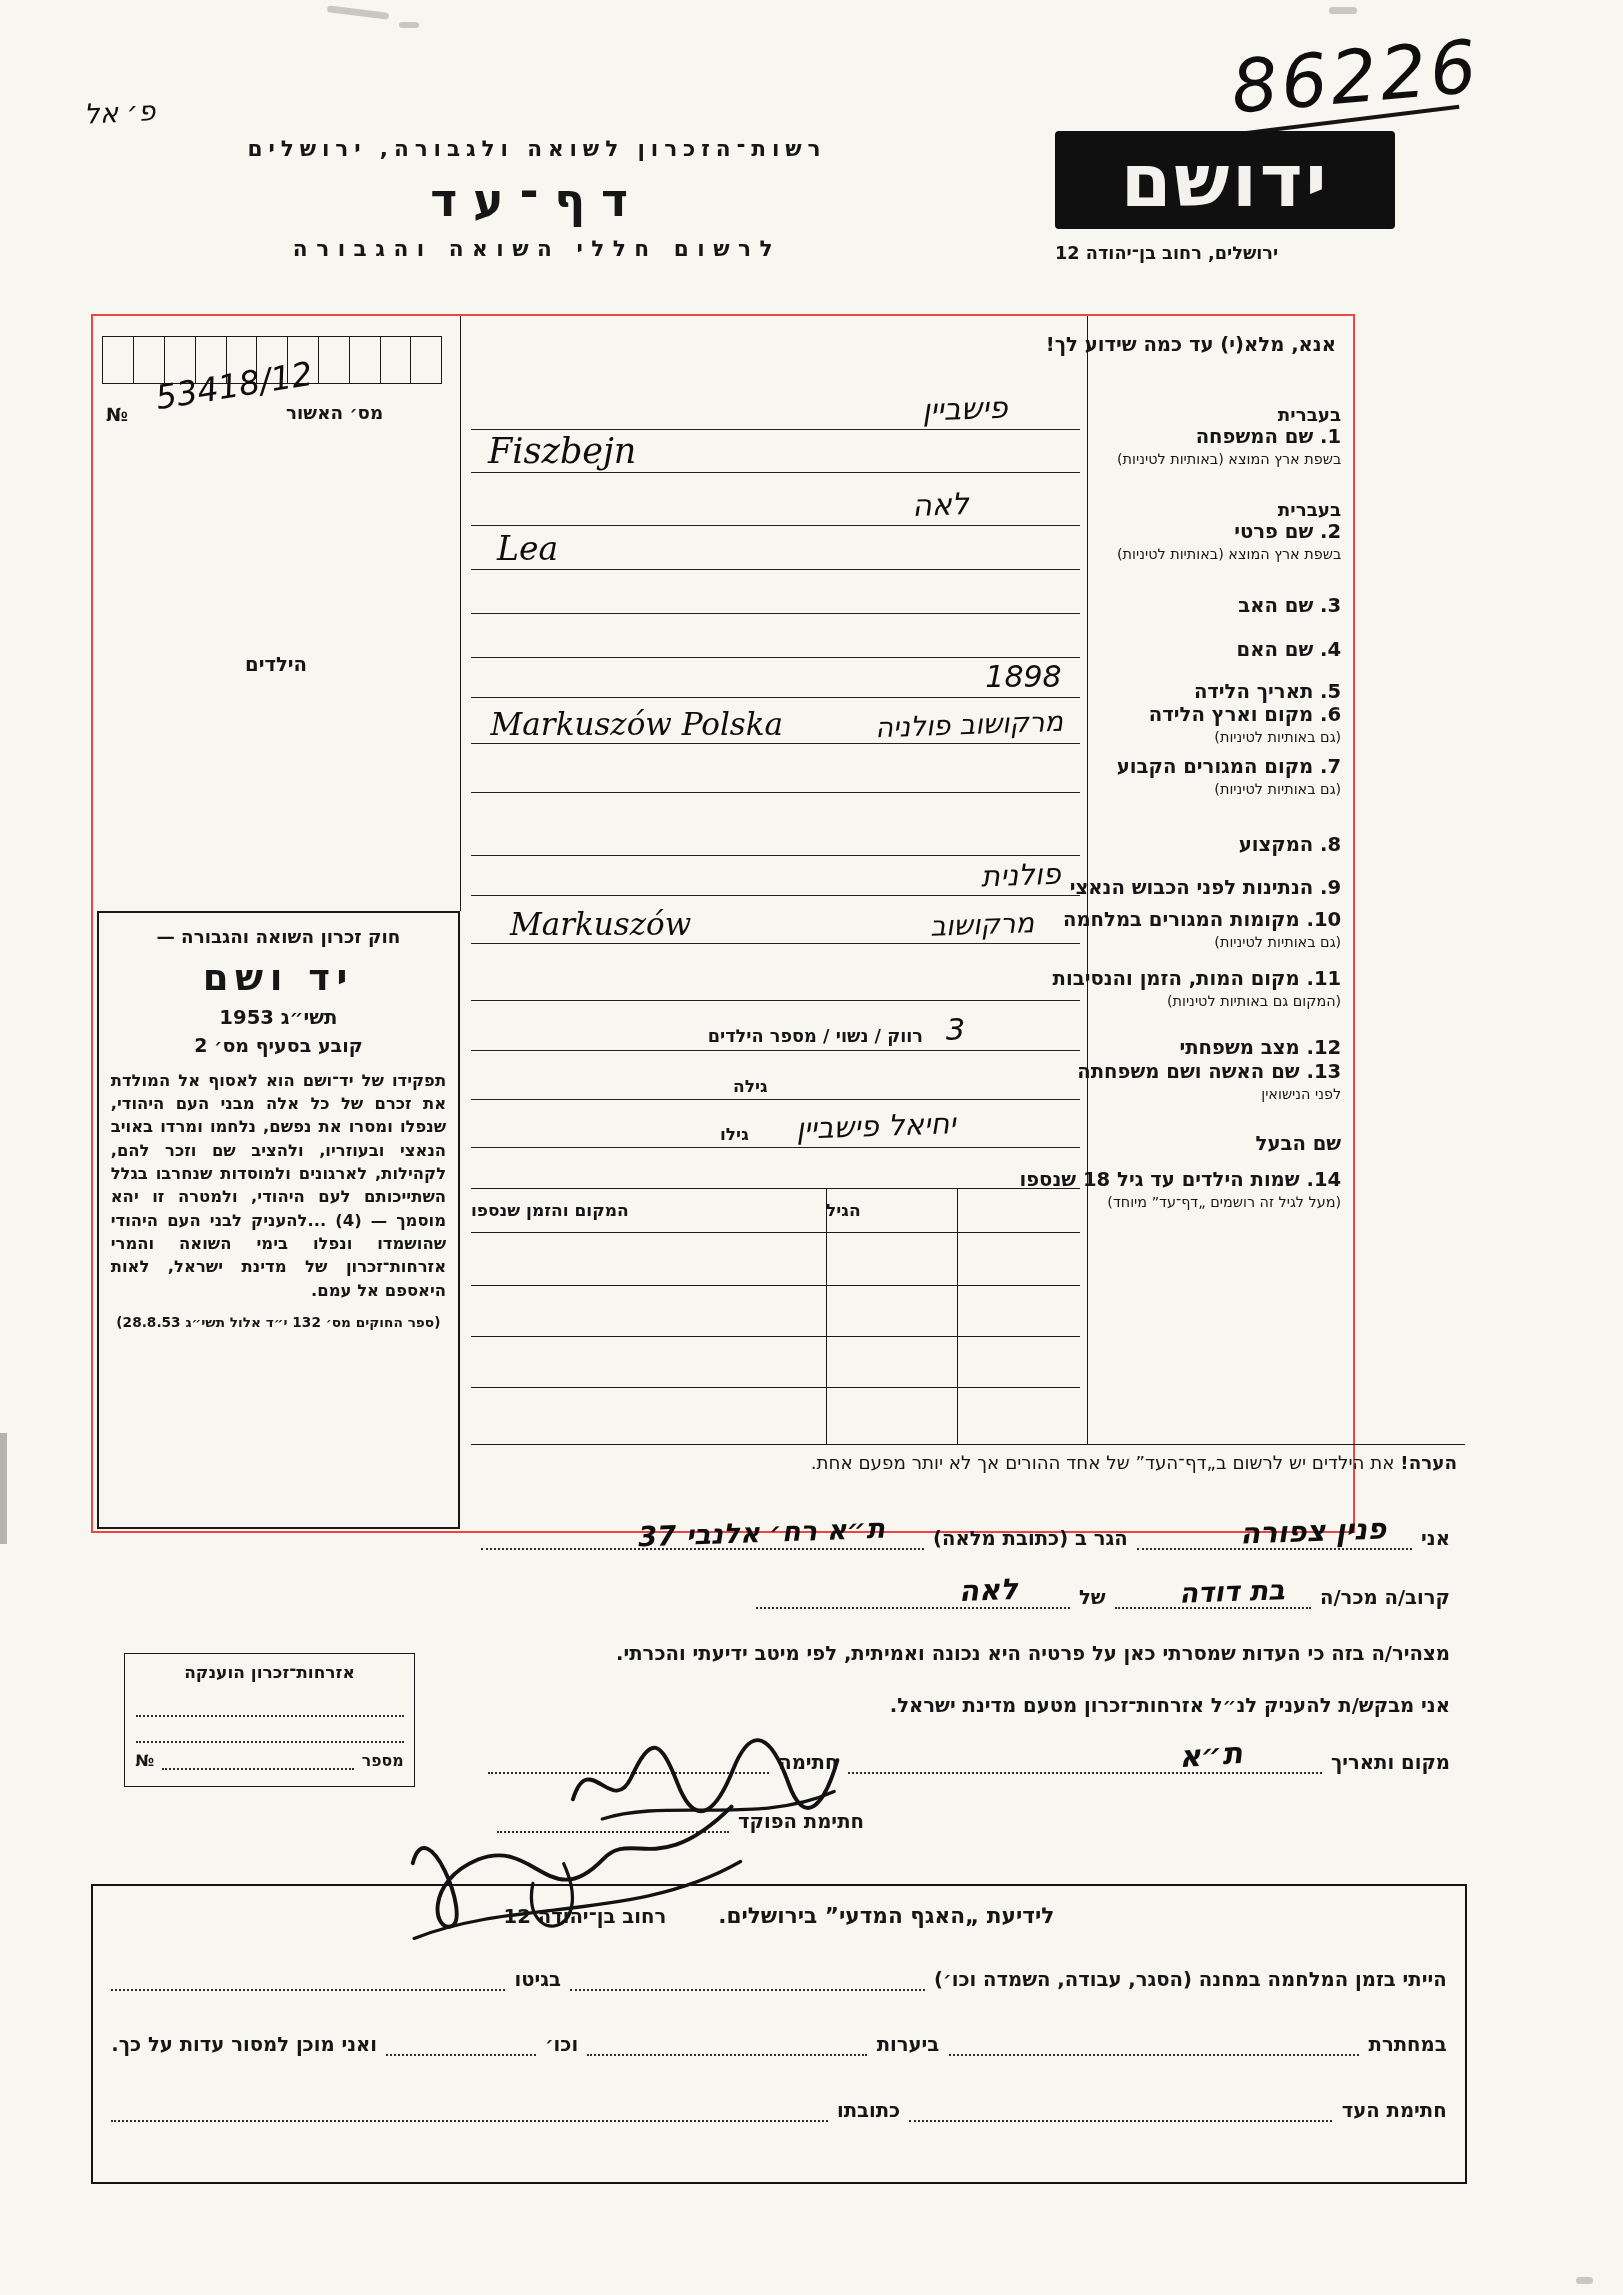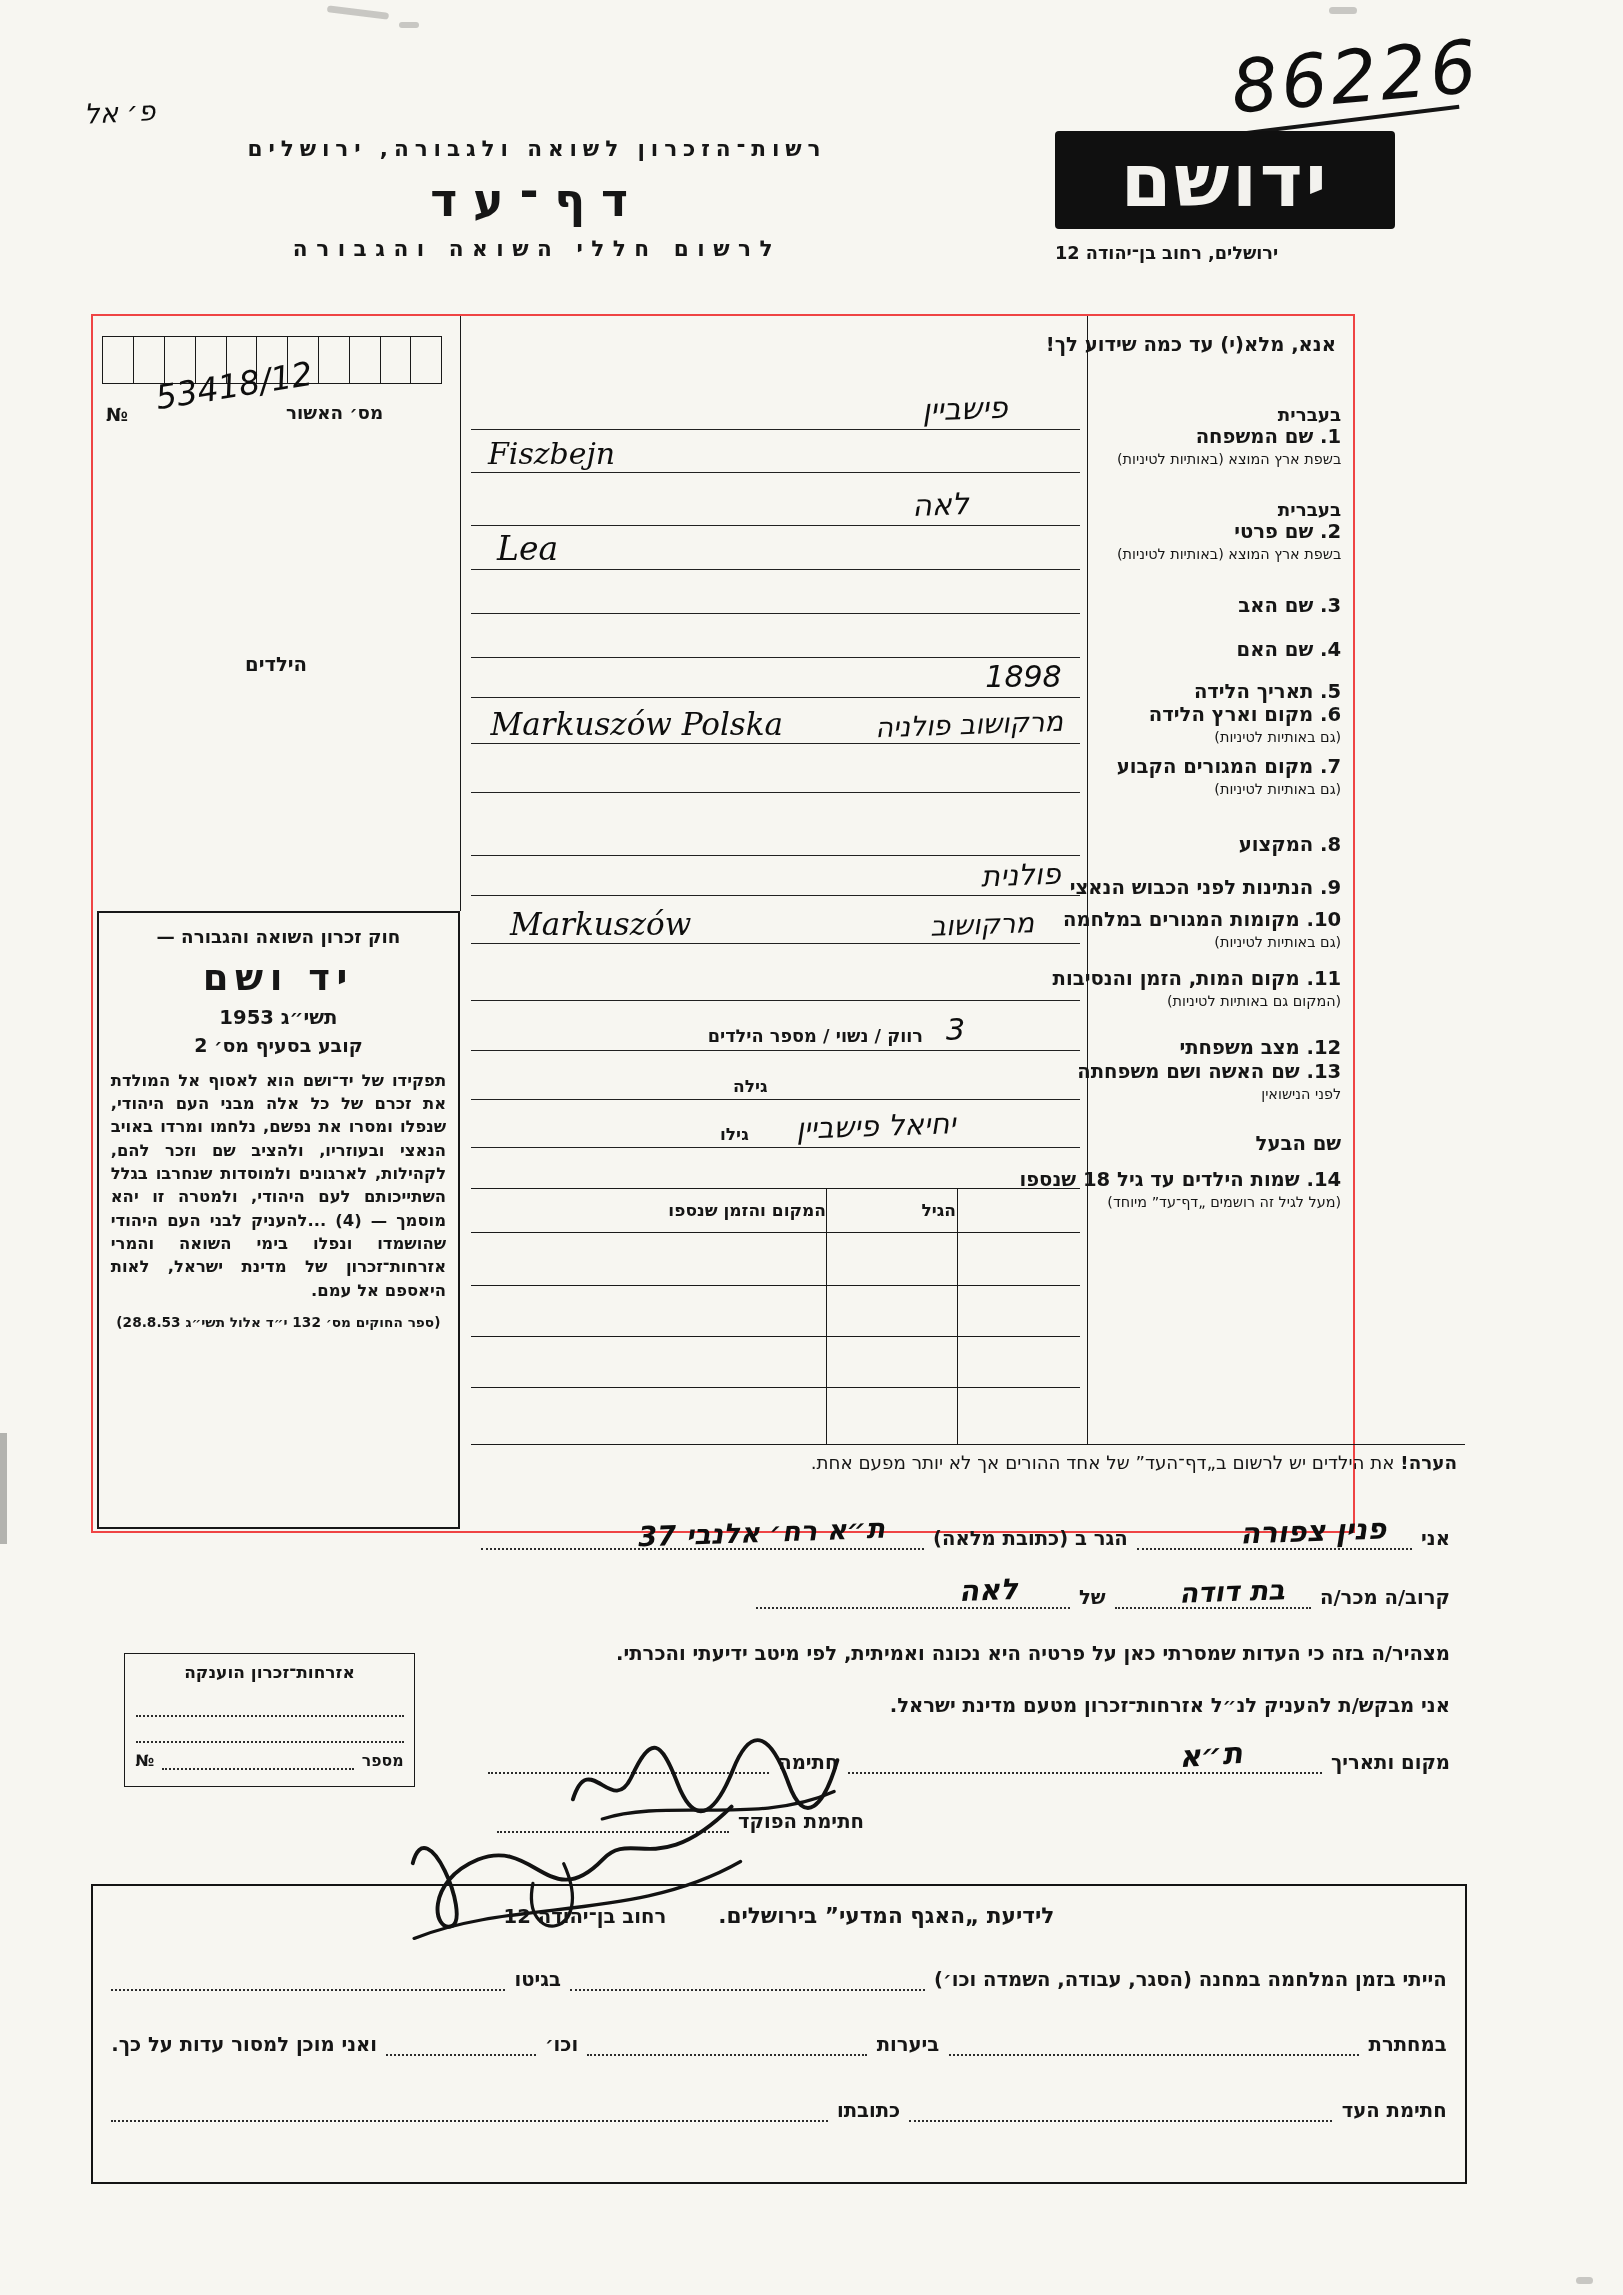--- a/index.html
+++ b/index.html
@@ -23,21 +23,21 @@
   .vline{position:absolute;width:1.3px;background:#1a1a1a}
   .hline{position:absolute;height:1.3px;background:#1a1a1a}
   .lrow{position:absolute;right:11.8px;width:361px;text-align:right}
   .lt{display:block;font-size:18.3px;font-weight:bold}
   .lm{display:block;font-size:19.6px;font-weight:bold;margin-top:1.3px;line-height:1.15}
   .ls{display:block;font-size:14.4px;margin-top:2px;line-height:1.15}
   .fline{position:absolute;left:378px;width:609px;height:37px;border-bottom:1.3px solid #212121}
   .age-label{position:absolute;bottom:2.6px;font-size:17px;font-weight:bold}
   
   .ctable{position:absolute;left:378px;top:872px;width:609px;height:257px;border-top:1.3px solid #1a1a1a}
-  .ctable .chead{position:absolute;top:10.5px;text-align:right;font-size:17px;font-weight:bold}
+  .ctable .chead{position:absolute;top:10.5px;text-align:left;font-size:17px;font-weight:bold}
   
   .law-box{position:absolute;left:3.9px;top:595px;width:363px;height:618px;border:2px solid #181818;padding:13px 11.8px;text-align:center}
   .law-body{font-size:16.4px;line-height:1.42;text-align:justify;margin-top:13px;font-weight:bold}
   
   .drow{position:absolute;display:flex;align-items:flex-end;gap:9.2px;font-size:19.6px;font-weight:bold}
   .dots{border-bottom:2px dotted #2b2b2b;height:25px;position:relative}
   .dots .hw,.dots .hwla{position:absolute;bottom:0}
   .cit-box{position:absolute;left:124px;top:1653px;width:291px;height:134px;border:1.6px solid #1a1a1a;padding:7.9px 10.5px}
   
   .bot-box{position:absolute;left:91px;top:1884px;width:1376px;height:300px;border:2.3px solid #141414}
@@ -153,21 +153,21 @@
     </div>
     <div class="lrow" style="top:852px">
       <span class="lm">14. שמות הילדים עד גיל 18 שנספו</span>
       <span class="ls">(מעל לגיל זה רושמים „דף־עד” מיוחד)</span>
     </div>
 
     <div class="fline" style="top:77px">
       <span class="hw" style="position:absolute;right:72px;bottom:2.6px;font-size:30px;transform:rotate(-2deg)">פישביין</span>
     </div>
     <div class="fline" style="top:120px">
-      <span class="hwla" style="position:absolute;left:17px;bottom:1.3px;font-size:30px">Fiszbejn</span>
+      <span class="hwla" style="position:absolute;left:17px;bottom:1.3px;font-size:35px">Fiszbejn</span>
     </div>
     <div class="fline" style="top:173px">
       <span class="hw" style="position:absolute;right:111px;bottom:2.6px;font-size:30px;transform:rotate(-2deg)">לאה</span>
     </div>
     <div class="fline" style="top:217px">
       <span class="hwla" style="position:absolute;left:26px;bottom:1.3px;font-size:33px">Lea</span>
     </div>
     <div class="fline" style="top:261px"></div>
     <div class="fline" style="top:305px"></div>
     <div class="fline" style="top:345px">

